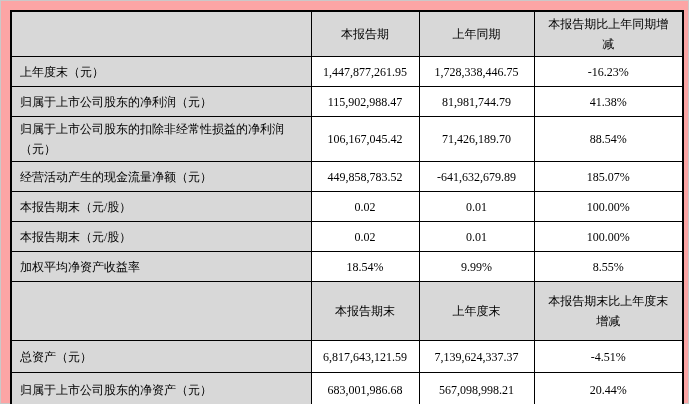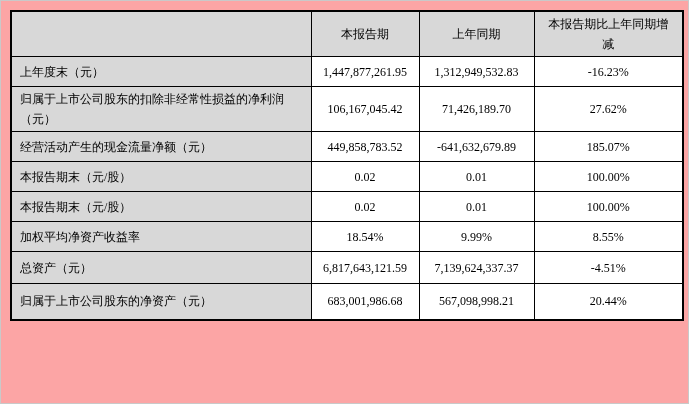--- a/index.html
+++ b/index.html
@@ -72,30 +72,36 @@
       <tr class="h28">
         <td class="label"></td>
         <td class="head">本报告期</td>
         <td class="head">上年同期</td>
         <td class="head">本报告期比上年同期增减</td>
       </tr>
 
       <tr class="h30">
         <td class="label">上年度末（元）</td>
         <td class="num">1,447,877,261.95</td>
-        <td class="num">1,312,949,532.83</td>
+        <td class="num">1,728,338,446.75</td>
         <td class="num">-16.23%</td>
       </tr>
 
+      <tr class="h30">
+        <td class="label">归属于上市公司股东的净利润（元）</td>
+        <td class="num">115,902,988.47</td>
+        <td class="num">81,981,744.79</td>
+        <td class="num">41.38%</td>
+      </tr>
 
       <tr class="h45">
         <td class="label">归属于上市公司股东的扣除非经常性损益的净利润（元）</td>
         <td class="num">106,167,045.42</td>
         <td class="num">71,426,189.70</td>
-        <td class="num">27.62%</td>
+        <td class="num">88.54%</td>
       </tr>
 
       <tr class="h30">
         <td class="label">经营活动产生的现金流量净额（元）</td>
         <td class="num">449,858,783.52</td>
         <td class="num">-641,632,679.89</td>
         <td class="num">185.07%</td>
       </tr>
 
       <tr class="h30">
@@ -112,20 +118,26 @@
         <td class="num">100.00%</td>
       </tr>
 
       <tr class="h30">
         <td class="label">加权平均净资产收益率</td>
         <td class="num">18.54%</td>
         <td class="num">9.99%</td>
         <td class="num">8.55%</td>
       </tr>
 
+      <tr class="h59">
+        <td class="label"></td>
+        <td class="head">本报告期末</td>
+        <td class="head">上年度末</td>
+        <td class="head tall-lines">本报告期末比上年度末增减</td>
+      </tr>
 
       <tr class="h31">
         <td class="label">总资产（元）</td>
         <td class="num">6,817,643,121.59</td>
         <td class="num">7,139,624,337.37</td>
         <td class="num">-4.51%</td>
       </tr>
 
       <tr class="h36">
         <td class="label">归属于上市公司股东的净资产（元）</td>

